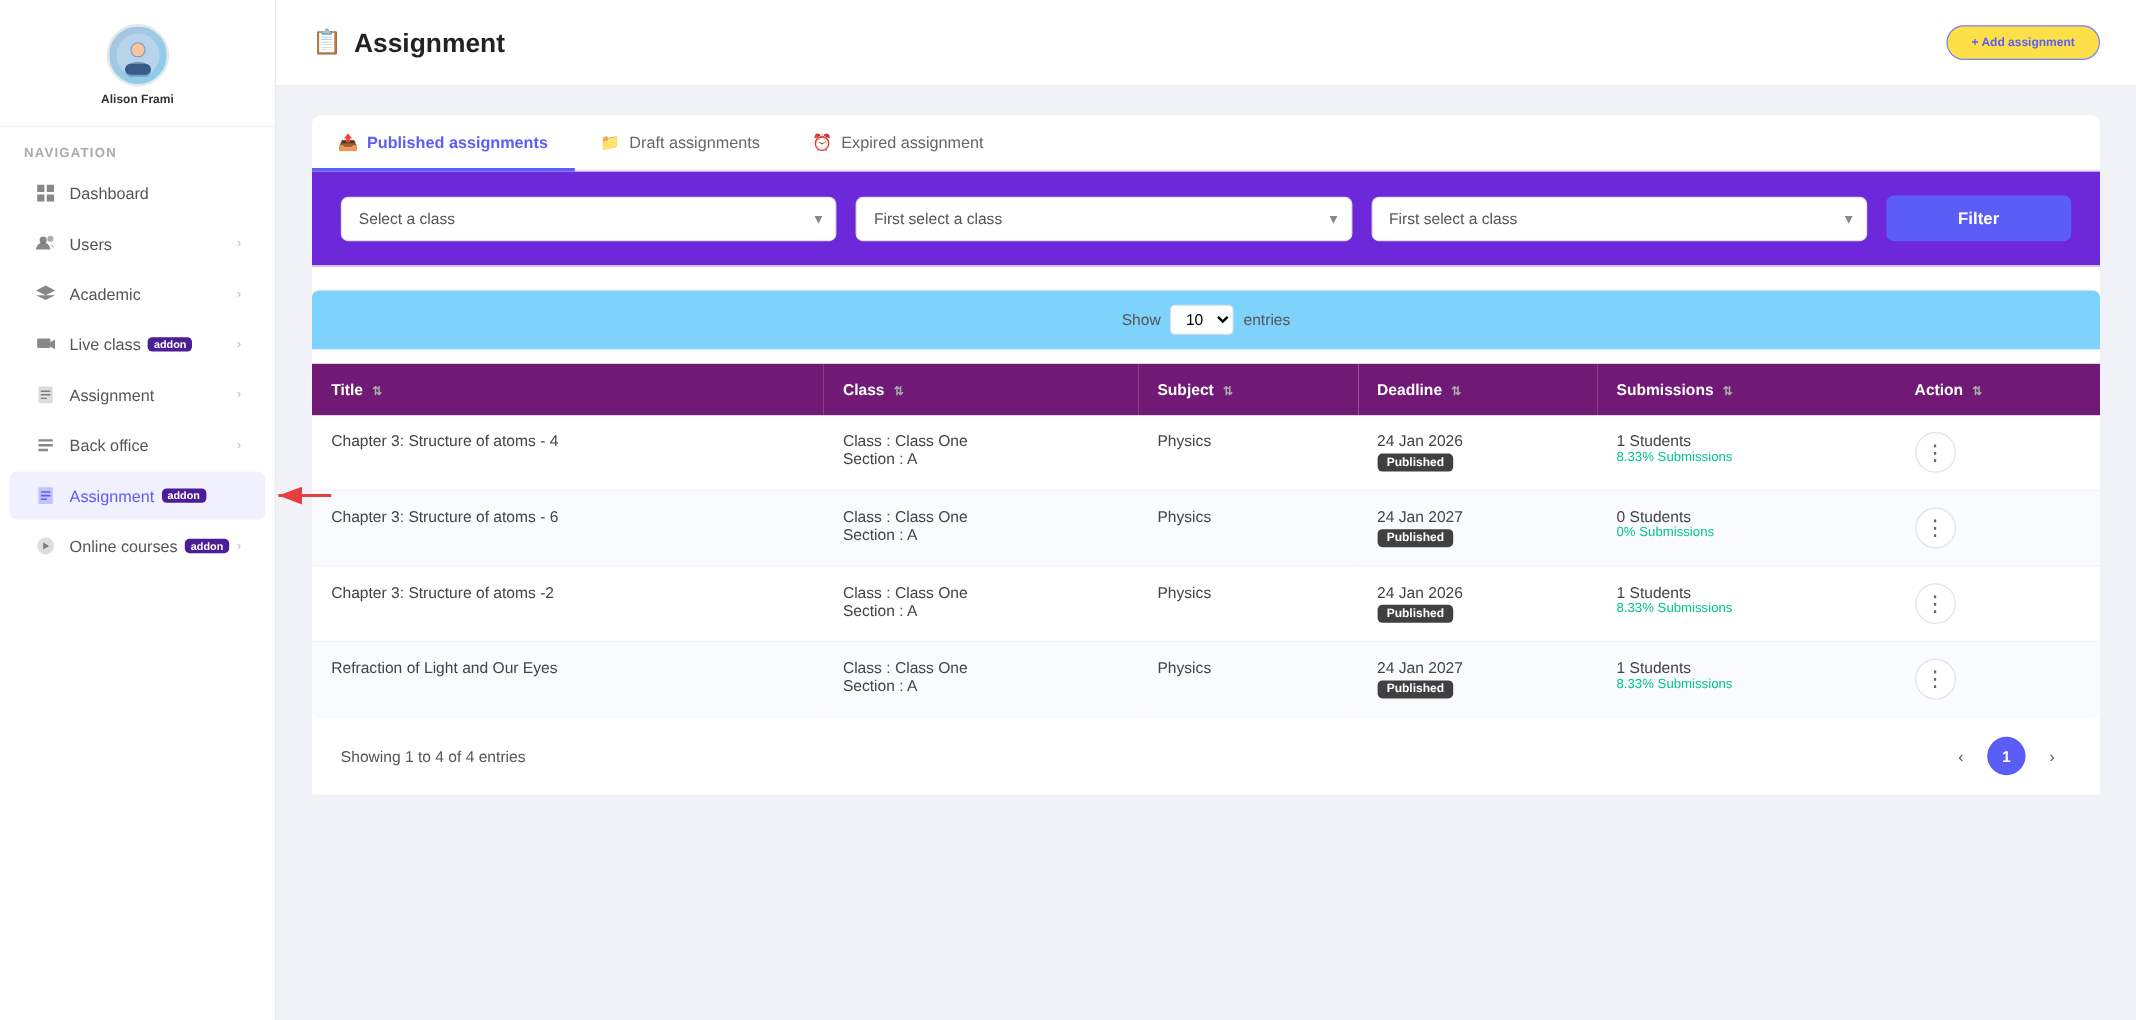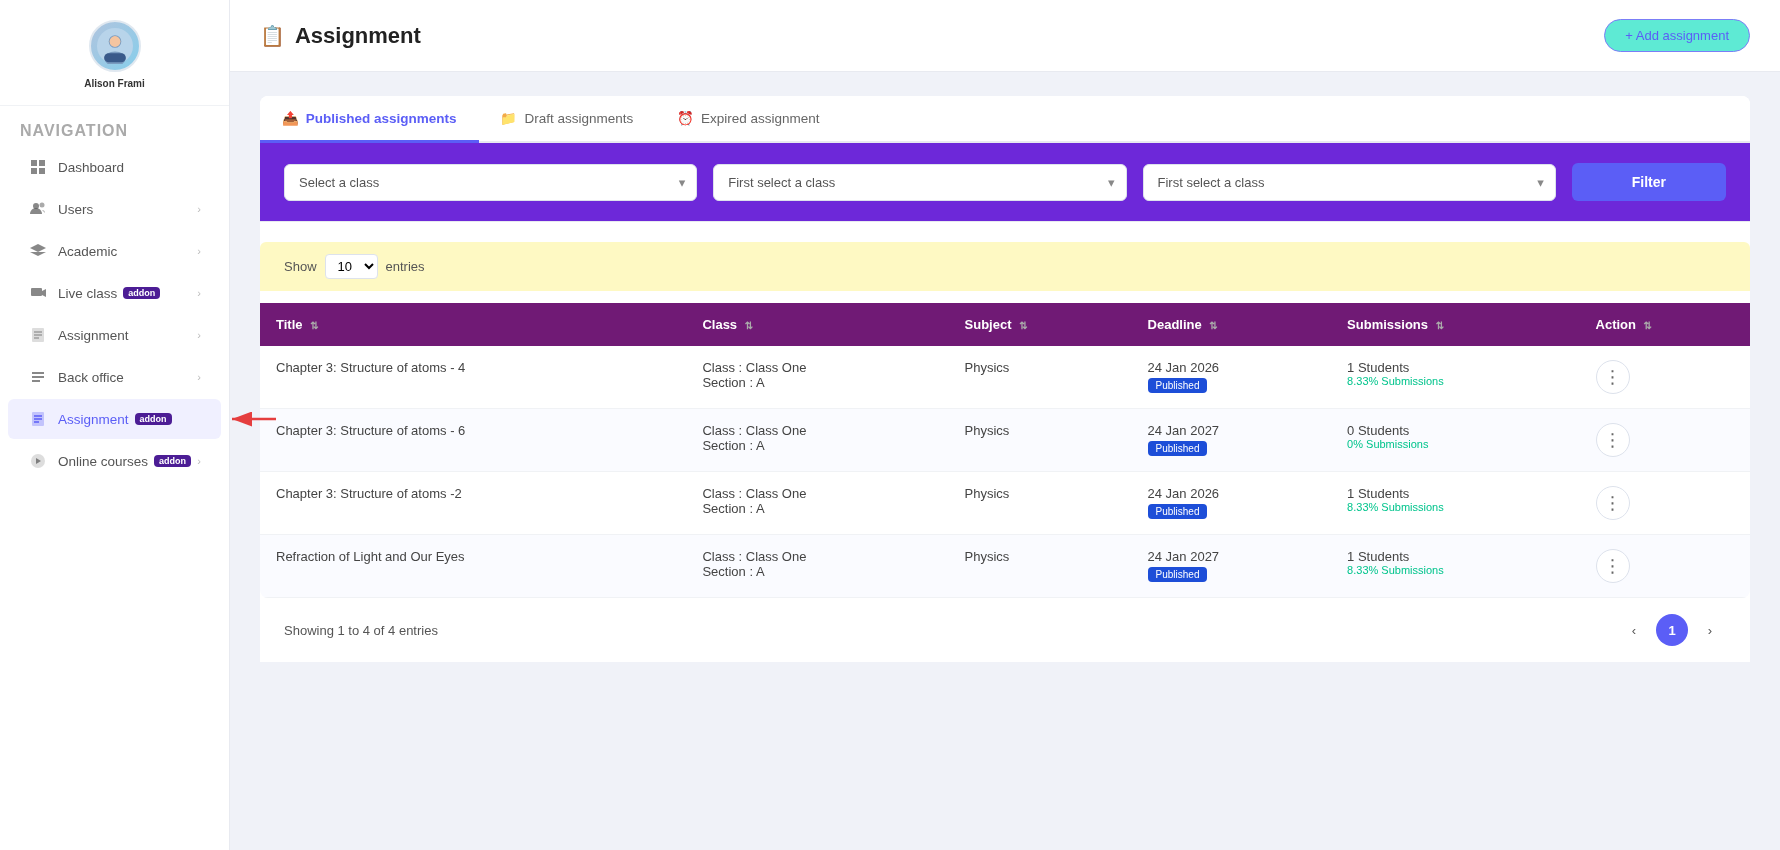--- a/index.html
+++ b/index.html
@@ -27,21 +27,21 @@
       border-radius: 50%;
       background: linear-gradient(135deg, #b0c4de, #87ceeb);
       display: flex; align-items: center; justify-content: center;
       overflow: hidden; margin-bottom: 6px;
       border: 2px solid #e0e8f0;
     }
     .avatar svg { width: 36px; height: 36px; }
     .user-name { font-weight: 600; font-size: 10px; color: #333; }
 
     .nav-label {
-      font-size: 16px; font-weight: 700; color: #aaa; letter-spacing: 1px;
+      font-size: 11px; font-weight: 700; color: #aaa; letter-spacing: 1px;
       padding: 16px 20px 6px;
       text-transform: uppercase;
     }
     .nav-item {
       display: flex; align-items: center;
       padding: 10px 20px;
       cursor: pointer; color: #555; font-size: 13.5px;
       border-radius: 6px; margin: 1px 8px;
       transition: background 0.15s;
     }
@@ -73,23 +73,23 @@
       flex-shrink: 0;
     }
     .page-title-row {
       display: flex; align-items: center; gap: 10px;
     }
     .page-title-icon { color: #333; font-size: 20px; }
     .page-title { font-size: 22px; font-weight: 700; color: #222; }
     .add-btn {
       border: 1.5px solid #7b7ef7;
       border-radius: 20px;
-      background: #5eead4;
+      background: #fde047;
       color: #5b5ef6;
-      font-size: 13px; font-weight: 400;
+      font-size: 10px; font-weight: 700;
       padding: 8px 20px;
       cursor: pointer;
       display: flex; align-items: center; gap: 6px;
     }
 
     .content-area {
       flex: 1; padding: 24px 30px; overflow-y: auto; background: #f0f2f8;
     }
 
     
@@ -148,23 +148,23 @@
       color: #fff; border: none;
       border-radius: 6px;
       padding: 11px 60px;
       font-size: 14px; font-weight: 600;
       cursor: pointer;
       white-space: nowrap;
     }
 
     
     .table-controls {
-      display: flex; justify-content: space-between; align-items: center;
+      display: flex; justify-content: center; align-items: center;
       margin-bottom: 12px;
-      background: #fef9c3; padding: 12px 24px;
+      background: #7dd3fc; padding: 12px 24px;
       border-radius: 6px 6px 0 0;
       gap: 24px;
     }
     .show-entries {
       display: flex; align-items: center; gap: 8px;
       font-size: 13px; color: #555;
     }
     .show-entries select {
       border: 1.5px solid #dde2ec;
       border-radius: 4px;
@@ -199,22 +199,22 @@
       color: #fff; font-size: 13px; font-weight: 600;
       padding: 14px 16px; text-align: left;
     }
     thead th .sort-icon { color: #aaa; font-size: 10px; margin-left: 4px; }
     tbody tr { border-bottom: 1px solid #f0f2f5; }
     tbody tr:nth-child(even) { background: #fafbff; }
     tbody td { padding: 14px 16px; font-size: 13px; color: #444; vertical-align: top; }
 
     .status-badge {
       display: inline-block;
-      background: #1d4ed8;
-      color: #fff; font-size: 10px; font-weight: 400;
+      background: #404040;
+      color: #fff; font-size: 10px; font-weight: 700;
       border-radius: 4px; padding: 2px 8px; margin-top: 3px;
     }
     .submissions-pct {
       color: #00c48c; font-size: 11px; margin-top: 0;
     }
     .action-btn {
       width: 34px; height: 34px;
       border-radius: 50%;
       border: 1.5px solid #dde2ec;
       background: #fff;

